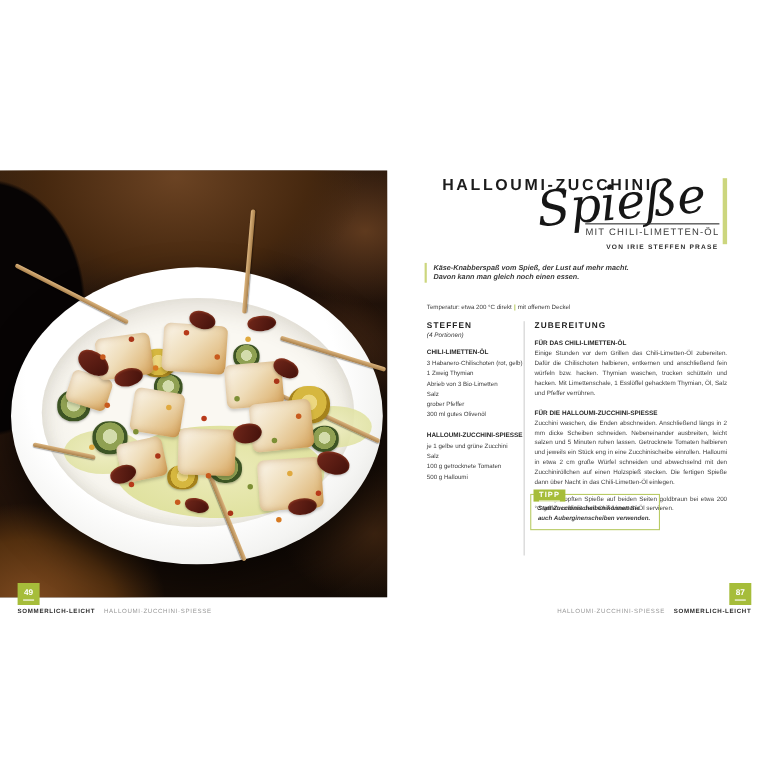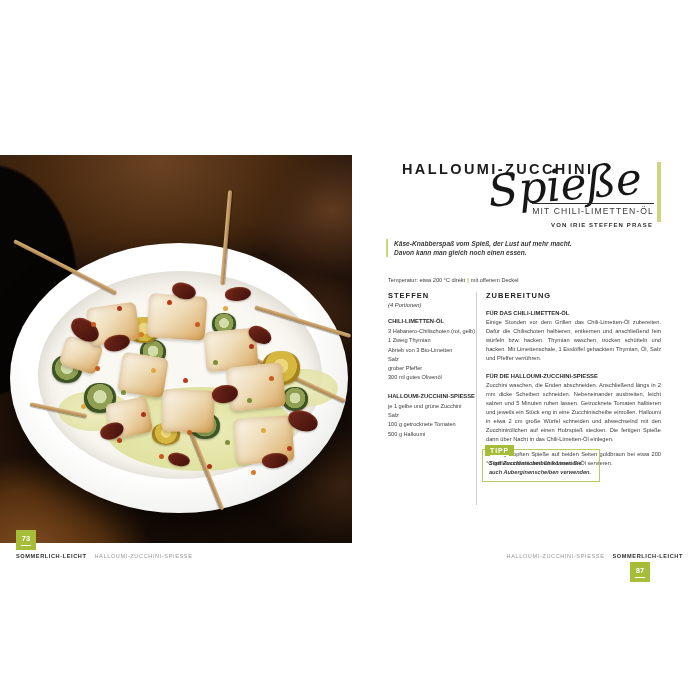--- a/index.html
+++ b/index.html
@@ -142,21 +142,21 @@
     <div class="abs tomato" style="left:212px;top:230px;width:26px;height:18px;transform:rotate(-15deg);"></div>
     <div class="abs tomato" style="left:288px;top:256px;width:30px;height:20px;transform:rotate(12deg);"></div>
     <div class="abs tomato" style="left:100px;top:268px;width:24px;height:16px;transform:rotate(-25deg);"></div>
     <div class="abs tomato" style="left:168px;top:298px;width:22px;height:13px;transform:rotate(8deg);"></div>
     <div class="abs tomato" style="left:262px;top:298px;width:26px;height:15px;transform:rotate(-10deg);"></div>
 
     <div id="flecks" class="abs"></div>
   </div>
 
   <div class="abs pagebox" style="left:16px;top:530px;">
-    <div class="num">73</div>
+    <div class="num">49</div>
     <div class="rule"></div>
   </div>
 
   <div class="abs footer" style="left:16px;">
     <span class="cat">SOMMERLICH-LEICHT</span><span class="sp"></span><span class="rec">HALLOUMI-ZUCCHINI-SPIESSE</span>
   </div>
 
   <div id="title-line1" class="abs">HALLOUMI-ZUCCHINI</div>
   <div id="title-script" class="abs">Spieße</div>
   <div id="title-sub" class="abs">MIT CHILI-LIMETTEN-ÖL</div>
@@ -202,21 +202,21 @@
     <div class="sec-title">FÜR DIE HALLOUMI-ZUCCHINI-SPIESSE</div>
     <p class="para">Zucchini waschen, die Enden abschneiden. Anschließend längs in 2 mm dicke Scheiben schneiden. Nebeneinander ausbreiten, leicht salzen und 5 Minuten ruhen lassen. Getrocknete Tomaten halbieren und jeweils ein Stück eng in eine Zucchinischeibe einrollen. Halloumi in etwa 2 cm große Würfel schneiden und abwechselnd mit den Zucchiniröllchen auf einen Holzspieß stecken. Die fertigen Spieße dann über Nacht in das Chili-Limetten-Öl einlegen.</p>
     <p class="para">Die abgetropften Spieße auf beiden Seiten goldbraun bei etwa 200 °C grillen und mit dem Chili-Limetten-Öl servieren.</p>
   </div>
 
   <div id="tipbox" class="abs">
     <div id="tip-label" class="abs"><span class="lbl">TIPP</span></div>
     <div id="tip-text">Statt Zucchinischeiben können Sie auch Auberginenscheiben verwenden.</div>
   </div>
 
-  <div class="abs pagebox" style="left:630px;top:530px;margin-top:32px;">
+  <div class="abs pagebox" style="left:663px;top:530px;">
     <div class="num">87</div>
     <div class="rule"></div>
   </div>
 
   <div class="abs footer" style="right:17px;text-align:right;">
     <span class="rec">HALLOUMI-ZUCCHINI-SPIESSE</span><span class="sp"></span><span class="cat">SOMMERLICH-LEICHT</span>
   </div>
 
 </div>
 

